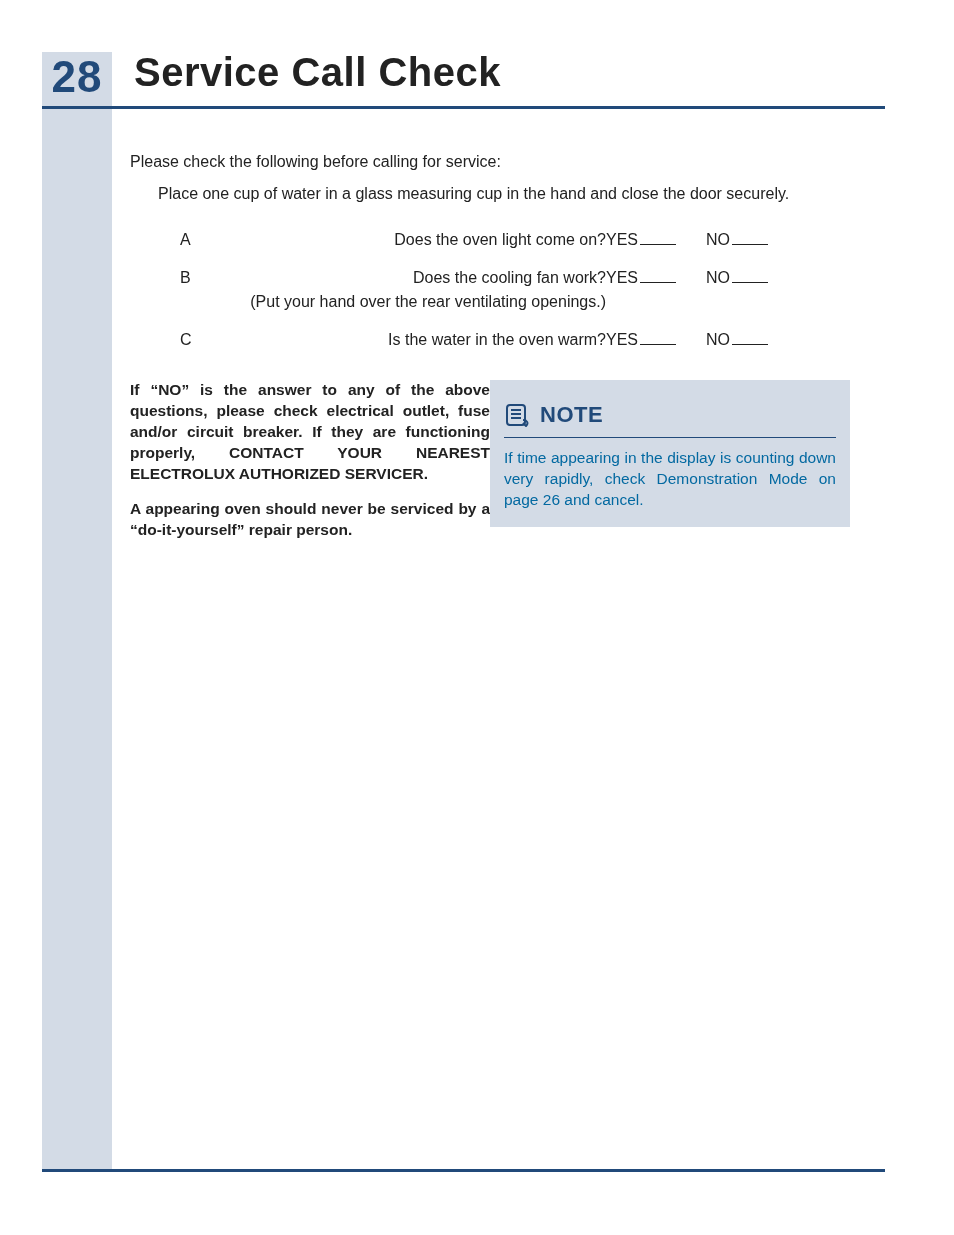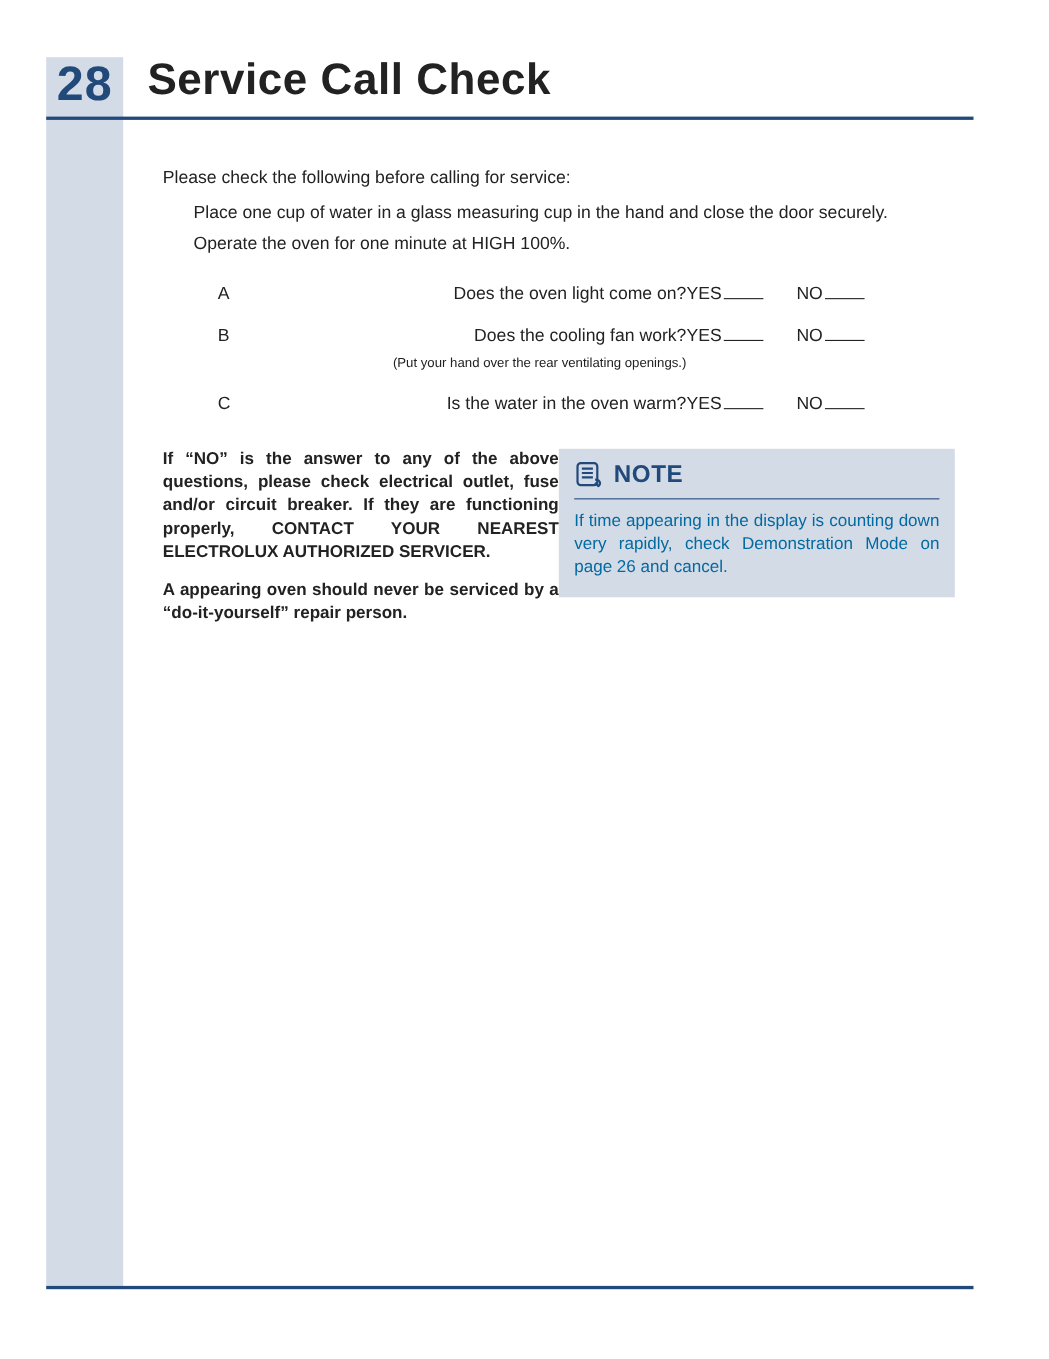--- a/index.html
+++ b/index.html
@@ -3,54 +3,53 @@
 <meta charset="utf-8">
 <style>
   * { box-sizing: border-box; margin: 0; padding: 0; }
   html, body { width: 954px; height: 1235px; background: #fff; font-family: Arial, Helvetica, sans-serif; color: #222; }
   .page { position: relative; width: 954px; height: 1235px; }
   .left-bar { position: absolute; left: 42px; top: 52px; width: 70px; height: 1117px; background: #d3dbe6; }
   .page-number { position: absolute; left: 42px; top: 52px; width: 70px; text-align: center; font-size: 44px; font-weight: bold; color: #214a7a; letter-spacing: 1px; }
   .title { position: absolute; left: 134px; top: 50px; font-size: 40px; font-weight: 700; color: #222; letter-spacing: 0.5px; }
   .title-rule { position: absolute; left: 42px; top: 106px; width: 843px; height: 3px; background: #214a7a; }
   .bottom-rule { position: absolute; left: 42px; top: 1169px; width: 843px; height: 3px; background: #214a7a; }
-  .content { position: absolute; left: 148px; top: 150px; width: 750px; font-size: 16px; line-height: 1.5; }
+  .content { position: absolute; left: 130px; top: 150px; width: 750px; font-size: 16px; line-height: 1.5; }
   .intro { margin-bottom: 8px; }
   .instr { margin-left: 28px; margin-bottom: 4px; }
   .checklist { margin-left: 50px; margin-top: 22px; }
   .check-row { display: flex; margin-bottom: 14px; }
   .check-letter { width: 28px; flex: 0 0 28px; }
   .check-q { width: 398px; flex: 0 0 398px; text-align: right; }
-  .check-sub { font-size: 12px; }
+  .check-sub { font-size: 16px; }
   .check-yn { flex: 0 0 100px; width: 100px; }
   .yn-label { display: inline-block; }
   .yn-line { display: inline-block; width: 36px; border-bottom: 1px solid #222; vertical-align: baseline; margin-left: 2px; height: 1em; }
   .two-col { display: flex; margin-top: 28px; }
   .col-left { width: 360px; font-weight: bold; text-align: justify; font-size: 15.5px; line-height: 1.35; }
   .col-left p { margin-bottom: 14px; }
   .col-right { width: 360px; }
-  .note-box { background: #d3dbe6; padding: 6px 14px 16px 14px; }
+  .note-box { background: #d3dbe6; padding: 18px 14px 16px 14px; }
   .note-header { display: flex; align-items: center; gap: 8px; border-bottom: 1.5px solid #214a7a; padding-bottom: 6px; margin-bottom: 10px; }
   .note-title { font-size: 22px; font-weight: bold; color: #214a7a; letter-spacing: 0.5px; }
   .note-body { font-size: 15.5px; text-align: justify; line-height: 1.35; color: #0369a1; }
   .note-icon svg { display: block; }
 </style>
 </head>
 <body>
 
 <div class="page">
   <div class="left-bar"></div>
   <div class="page-number">28</div>
   <div class="title">Service Call Check</div>
   <div class="title-rule"></div>
 
   <div class="content">
     <p class="intro">Please check the following before calling for service:</p>
     <p class="instr">Place one cup of water in a glass measuring cup in the hand and close the door securely.</p>
-    <p class="instr">Operate the oven for one minute at HIGH 100%.</p>
 
     <div class="checklist">
       <div class="check-row">
         <div class="check-letter">A</div>
         <div class="check-q">Does the oven light come on?</div>
         <div class="check-yn"><span class="yn-label">YES</span><span class="yn-line"></span></div>
         <div class="check-yn"><span class="yn-label">NO</span><span class="yn-line"></span></div>
       </div>
       <div class="check-row">
         <div class="check-letter">B</div>

